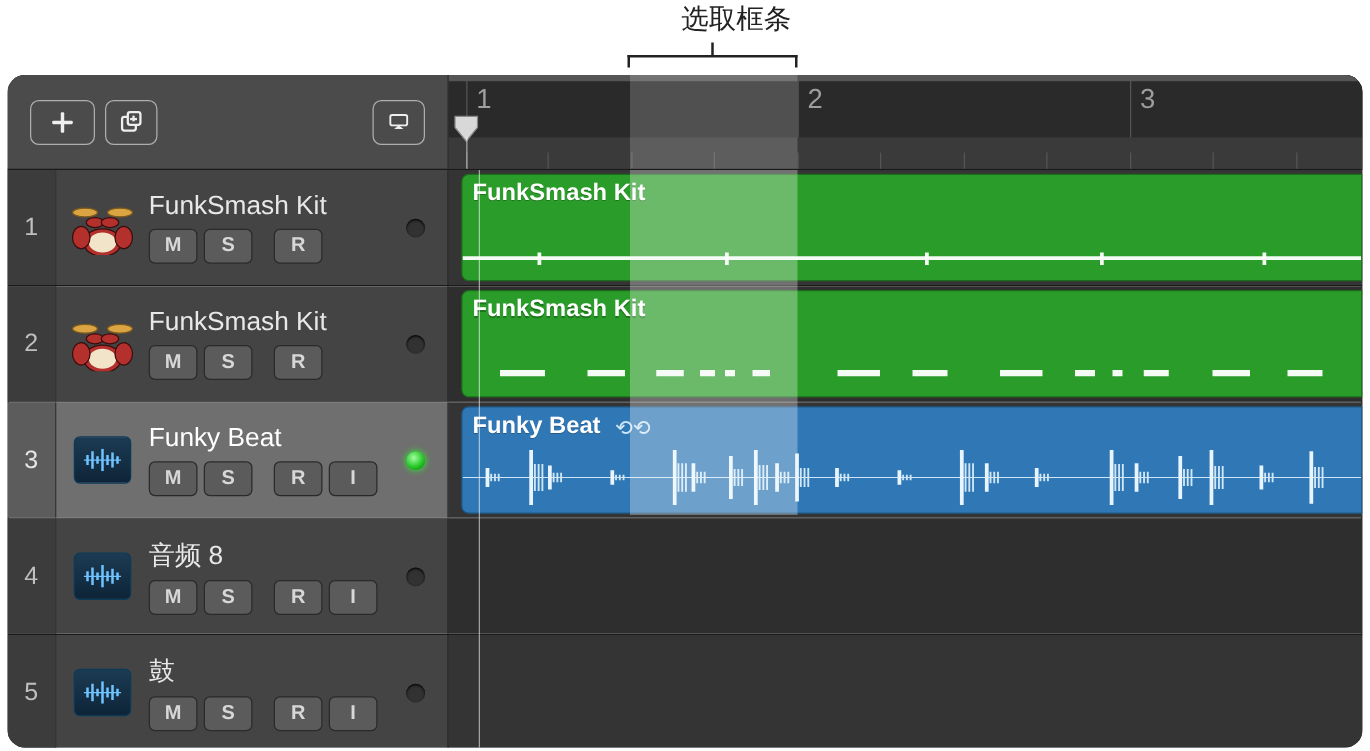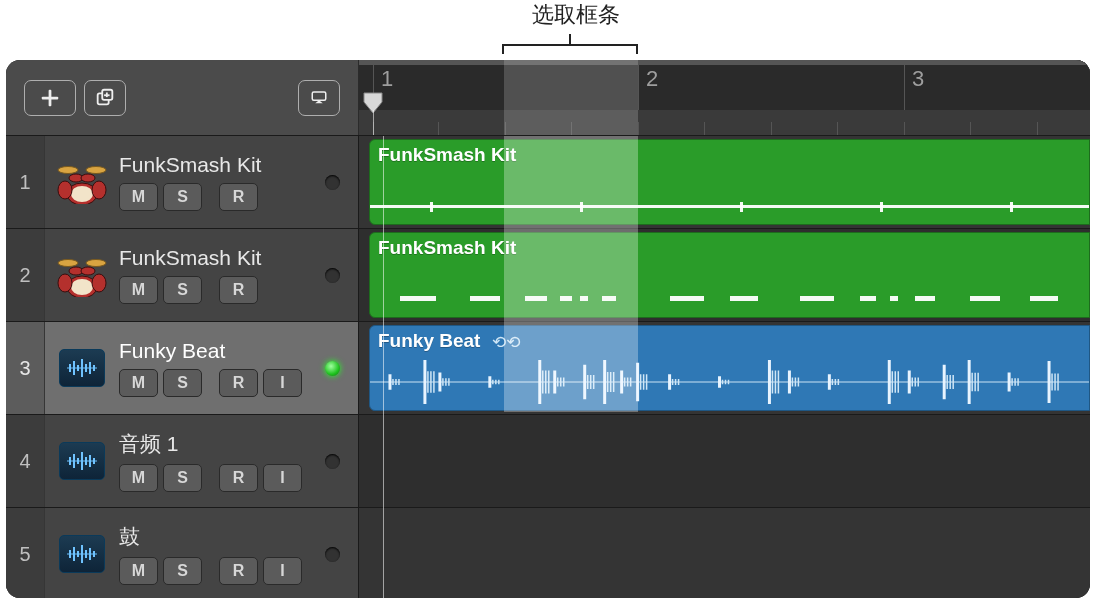--- a/index.html
+++ b/index.html
@@ -1,17 +1,17 @@
 <!DOCTYPE html>
 <html><head>
 <meta charset="utf-8">
 <style>
   html,body{margin:0;padding:0;background:#fff;font-family:"Helvetica Neue",Arial,sans-serif;}
   .stage{position:relative;width:1096px;height:601px;overflow:hidden;}
-  .callout-label{position:absolute;left:507px;top:0;width:138px;text-align:center;font-size:22px;color:#222;}
+  .callout-label{position:absolute;left:520px;top:0;width:138px;text-align:center;font-size:22px;color:#222;}
   .callout-bracket{position:absolute;left:502px;top:34px;width:136px;height:22px;}
   .callout-bracket .h{position:absolute;left:0;right:0;top:10px;height:2px;background:#222;}
   .callout-bracket .vL{position:absolute;left:0;top:10px;width:2px;height:10px;background:#222;}
   .callout-bracket .vR{position:absolute;right:0;top:10px;width:2px;height:10px;background:#222;}
   .callout-bracket .stem{position:absolute;left:50%;top:0;width:2px;height:10px;background:#222;margin-left:-1px;}
 
   .app{position:absolute;left:6px;top:60px;width:1084px;height:538px;border-radius:14px;overflow:hidden;box-shadow:0 0 0 1px #000 inset;}
   .header-panel{height:75px;background:#4b4b4b;display:flex;align-items:center;border-bottom:1px solid #1a1a1a;}
   .hp-left{width:353px;height:100%;display:flex;align-items:center;padding:0 18px;box-sizing:border-box;position:relative;border-right:1px solid #2b2b2b;}
   .pill{height:34px;border:1.5px solid #aeaeae;border-radius:7px;display:flex;align-items:center;justify-content:center;background:#4b4b4b;}
@@ -324,21 +324,21 @@
           <div class="hdr">
             <div class="num">4</div>
             <div class="icon-slot">
               <div class="audio-icon">
                 <svg viewBox="0 0 30 18">
                   <use href="#audiowave"></use>
                 </svg>
               </div>
             </div>
             <div class="meta">
-              <div class="trk-name">音频 1</div>
+              <div class="trk-name">音频 8</div>
               <div class="btns">
                 <div class="btn">M</div>
                 <div class="btn">S</div>
                 <div class="sep"></div>
                 <div class="btn">R</div>
                 <div class="btn">I</div>
               </div>
             </div>
             <div class="led"></div>
           </div>

